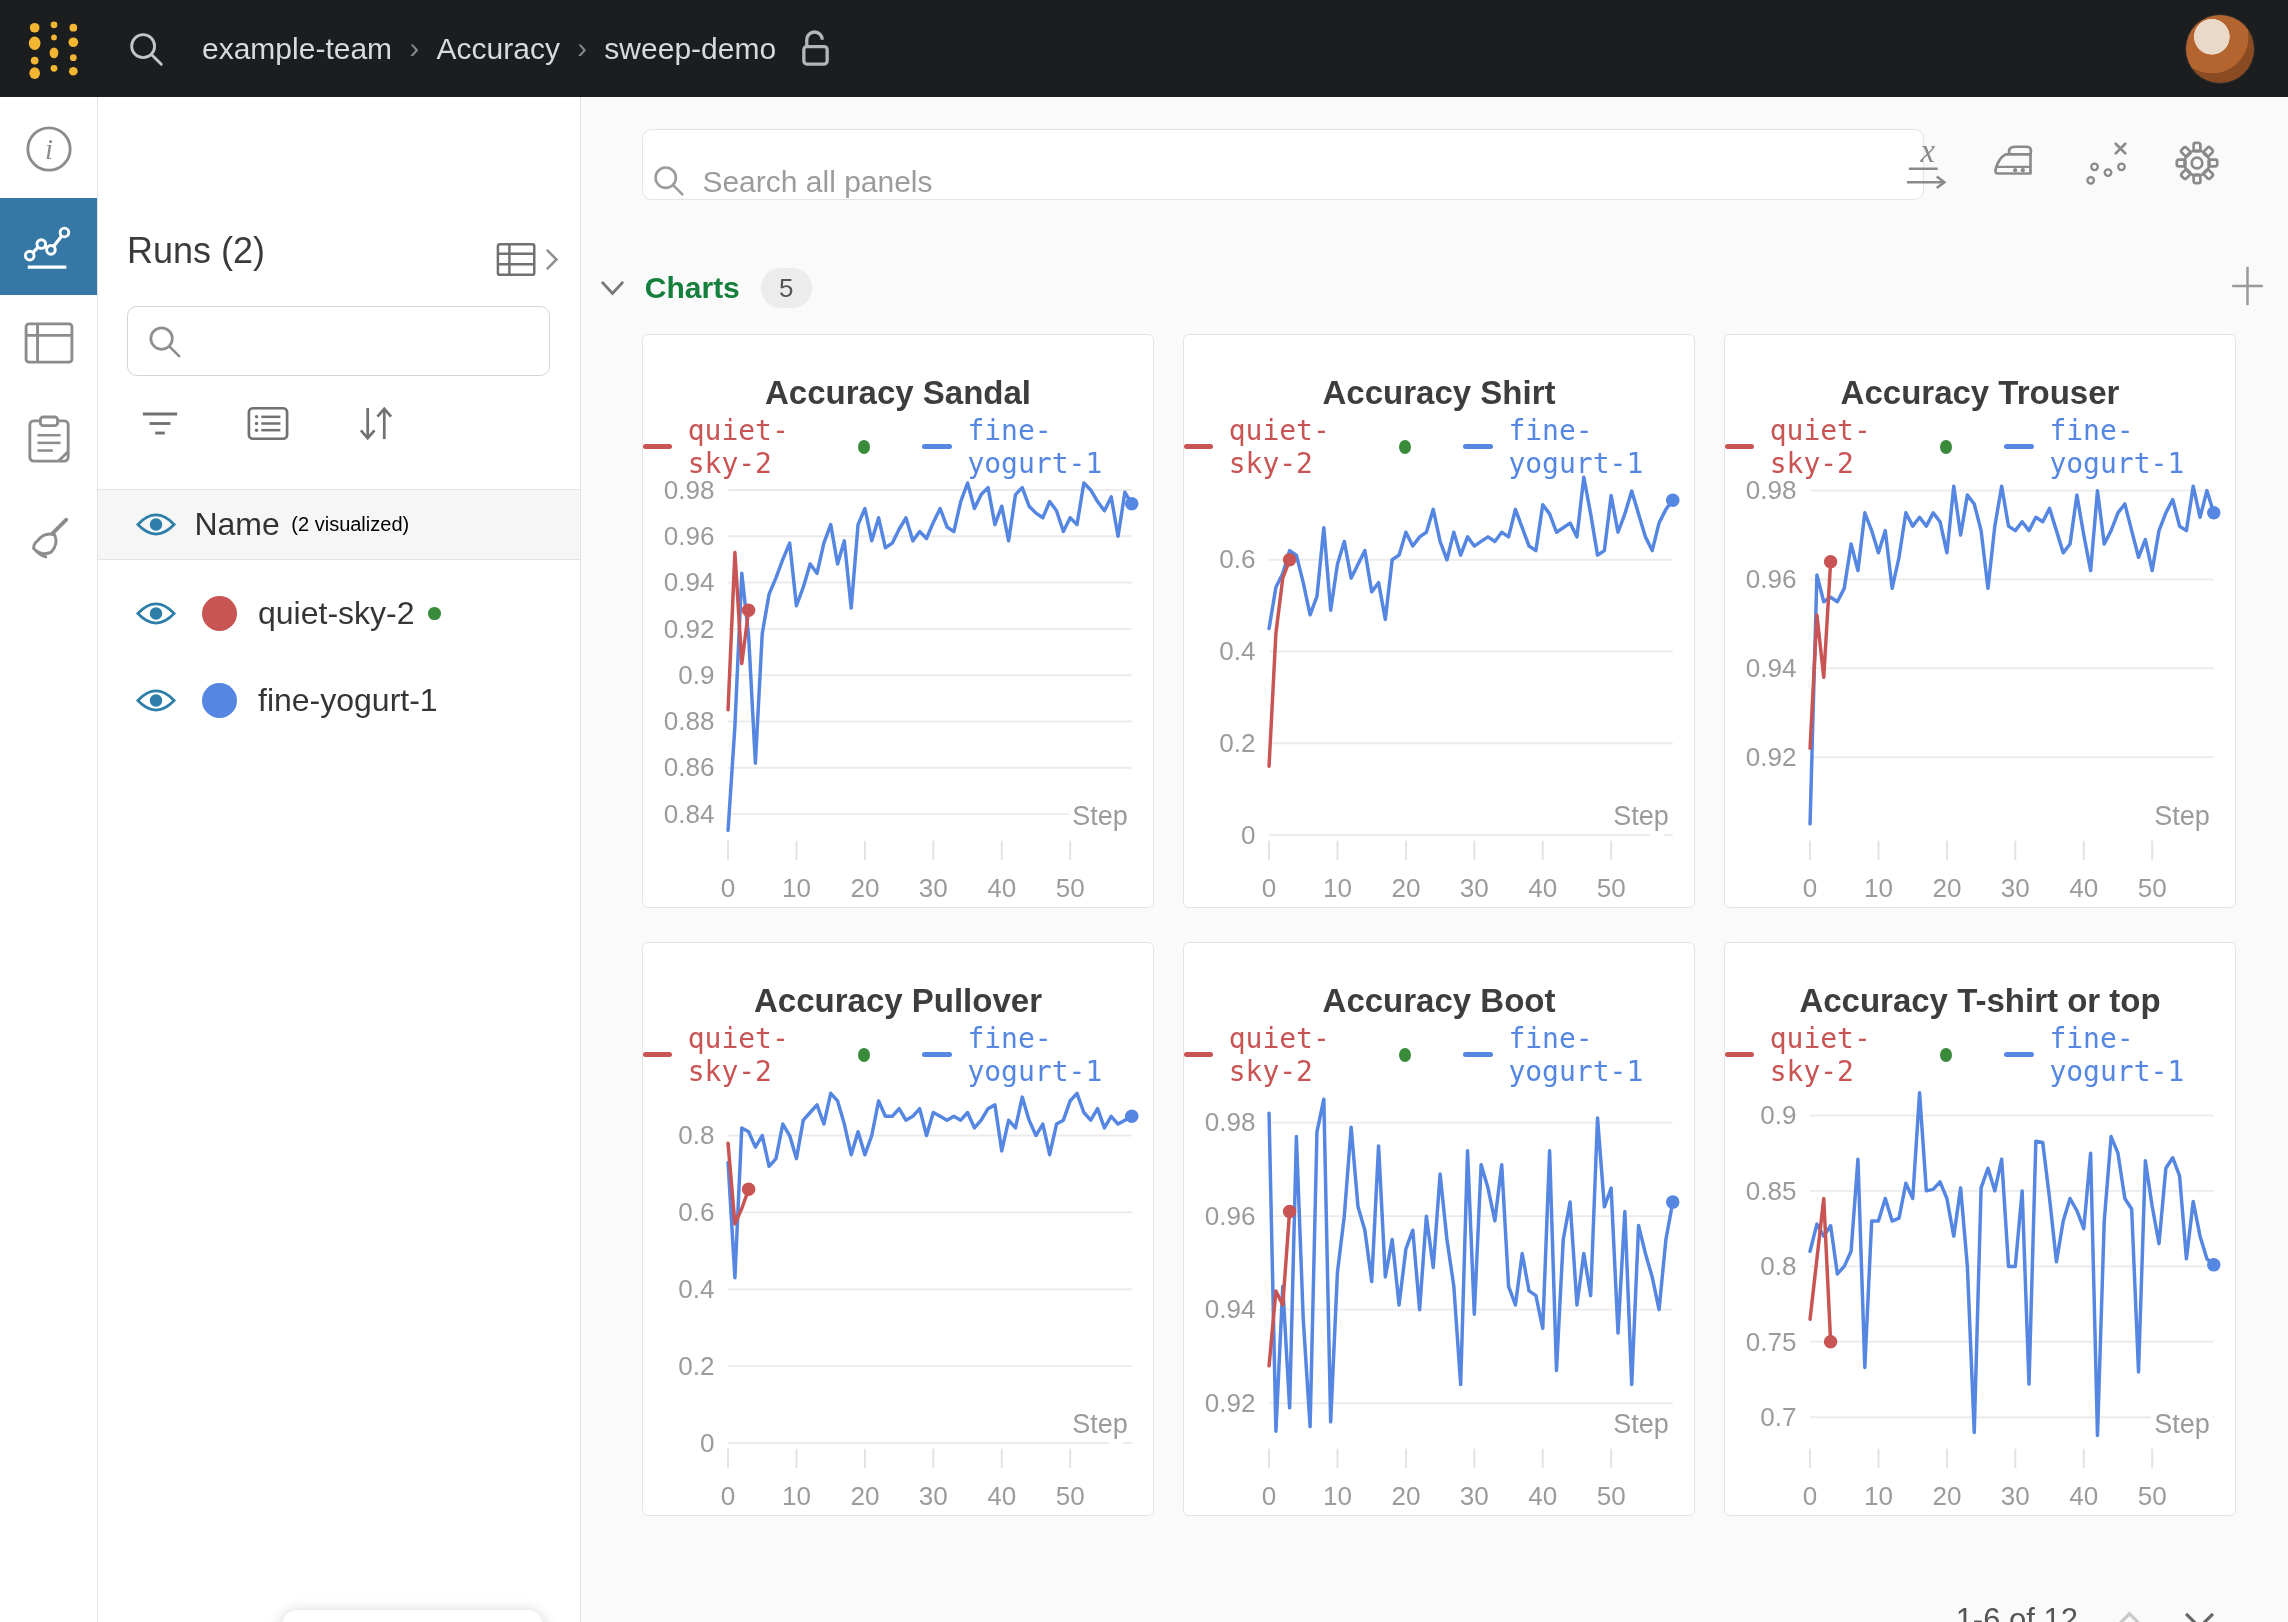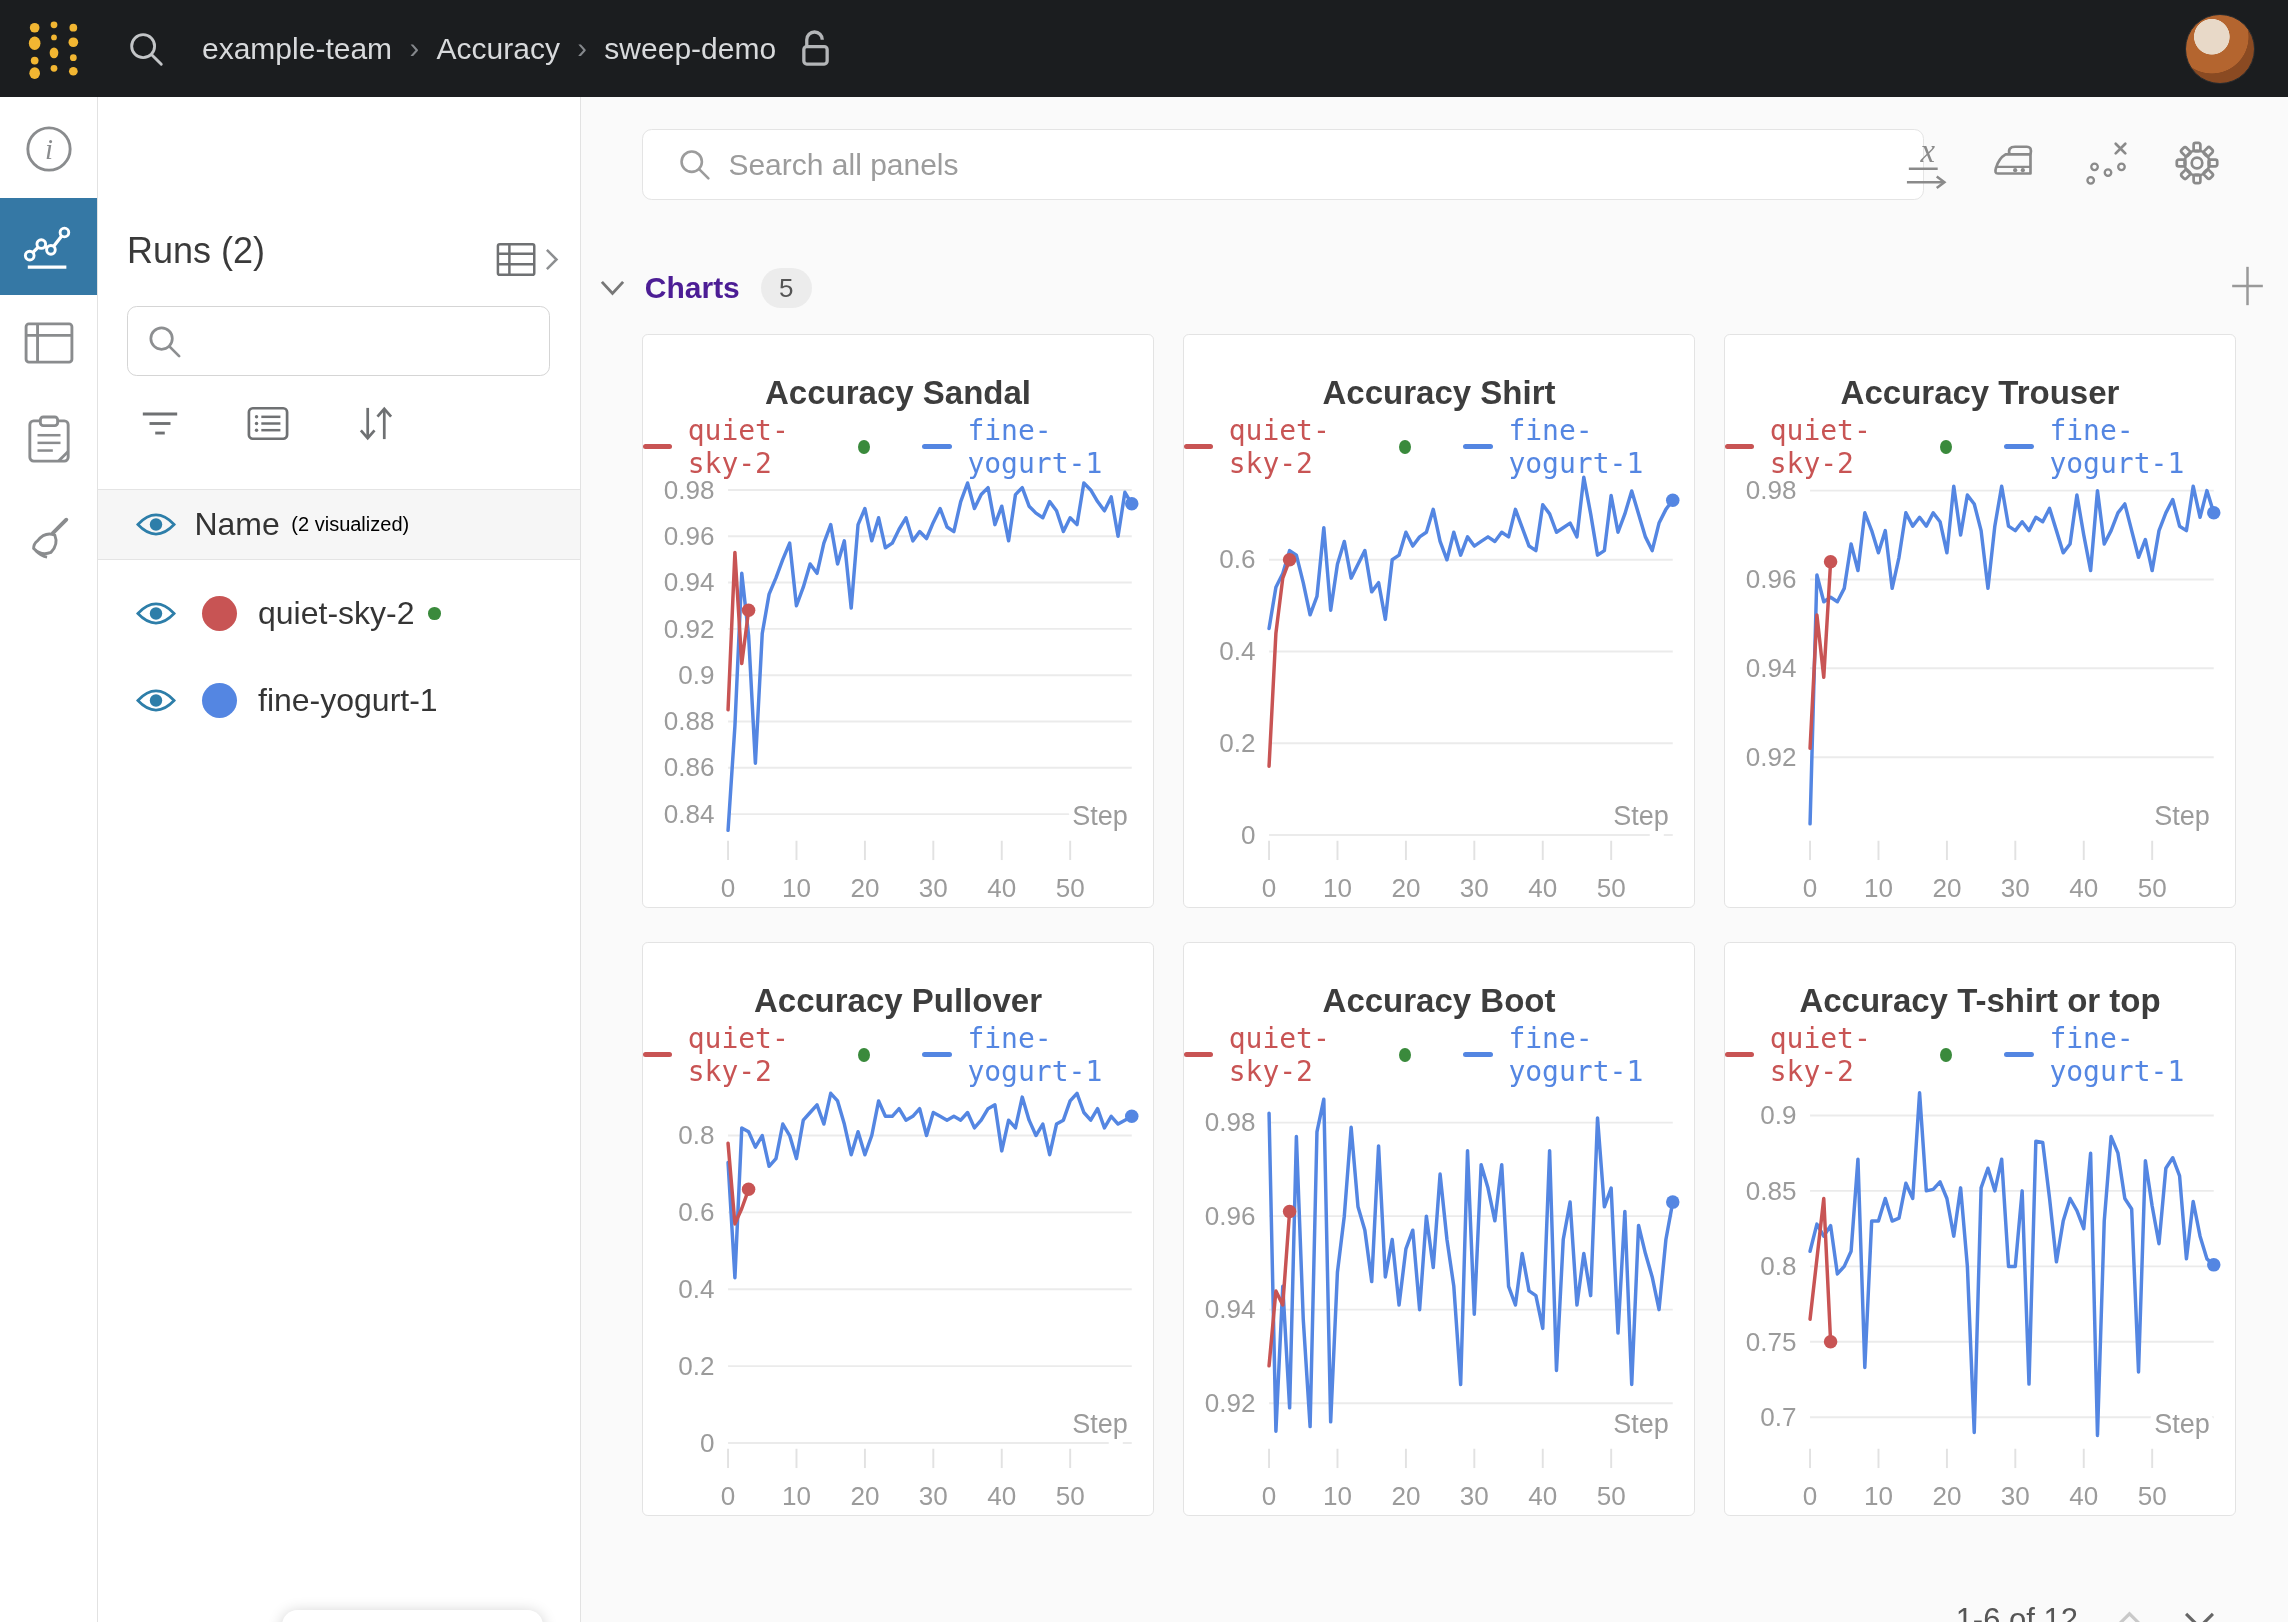--- a/index.html
+++ b/index.html
@@ -51,34 +51,34 @@
   .eye { margin-left:37px; flex:0 0 auto; }
   .run-dot { width:35px; height:35px; border-radius:50%; margin-left:25px; flex:0 0 auto; }
   .run-name { font-size:32px; color:#353535; margin-left:21px; }
   .status-dot { width:12.6px; height:12.6px; border-radius:50%; background:#3a8a3c; margin-left:13.5px; }
 
   
   .main { position:absolute; left:581px; top:97px; width:1707px; height:1526px;
     background:#fafafa; }
   .panel-search { position:absolute; left:61px; top:32px; width:1282px; height:71px;
     background:#fff; border:1.9px solid #e4e4e4; border-radius:9.7px;
-    display:flex; align-items:center; padding-left:33px; }
+    display:flex; align-items:flex-end; padding-left:7px; }
   .panel-search input { border:none; outline:none; font-size:30px; color:#444;
     margin-left:15.4px; width:1062px; background:transparent;
     font-family:"Liberation Sans","DejaVu Sans",sans-serif; }
   .panel-search input::placeholder { color:#9c9c9c; }
   .top-icons { position:absolute; right:64px; top:39px; display:flex; gap:35px;
     align-items:center; color:#8a8a8a; }
   .top-icons > div { cursor:pointer; width:54px; height:54px; display:flex;
     align-items:center; justify-content:center; }
 
   .section-head { position:absolute; left:17.4px; top:166px; width:1670px; height:50px;
     display:flex; align-items:center; }
   .sec-chevron { cursor:pointer; color:#777; margin-left:0; }
-  .sec-title { font-size:30px; font-weight:bold; color:#4c1d95; margin-left:17.4px; }
+  .sec-title { font-size:30px; font-weight:bold; color:#15803d; margin-left:17.4px; }
   .sec-badge { margin-left:21px; background:#ececec; border-radius:23px;
     padding:4.8px 18.3px; font-size:26px; color:#555; }
   .sec-add { position:absolute; right:3.9px; top:0px; cursor:pointer; color:#8a8a8a; }
 
   .charts-grid { position:absolute; left:61px; top:237px;
     display:grid; grid-template-columns:repeat(3,512px); grid-auto-rows:574px;
     gap:34px 29px; }
   .panel { background:#fff; border:1px solid #e3e3e3; border-radius:5.8px;
     overflow:hidden; cursor:pointer; }
   .panel-title { text-align:center; font-size:33px; font-weight:bold; color:#3d3d3d;

